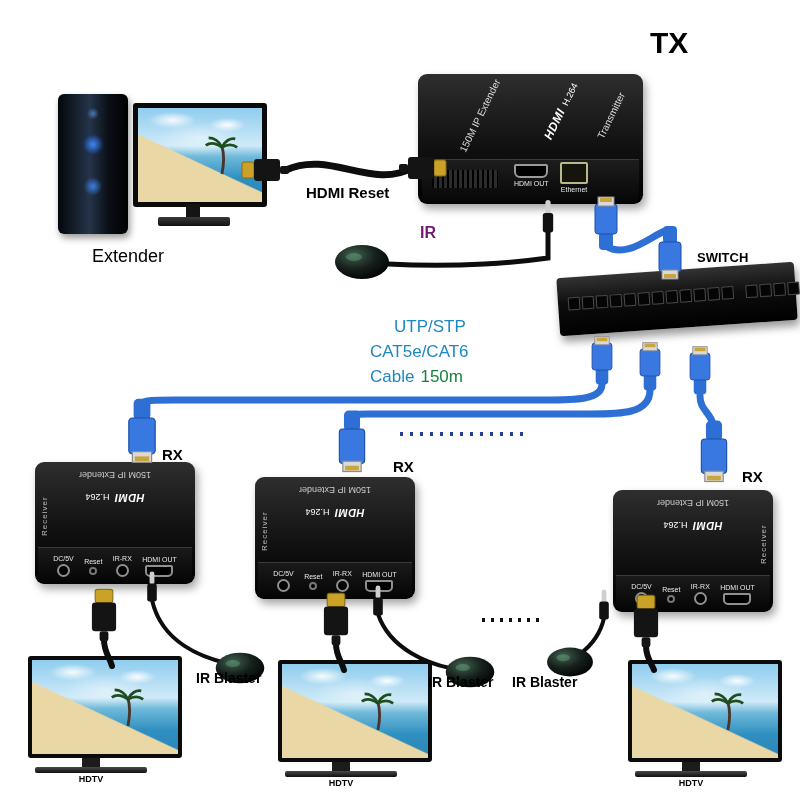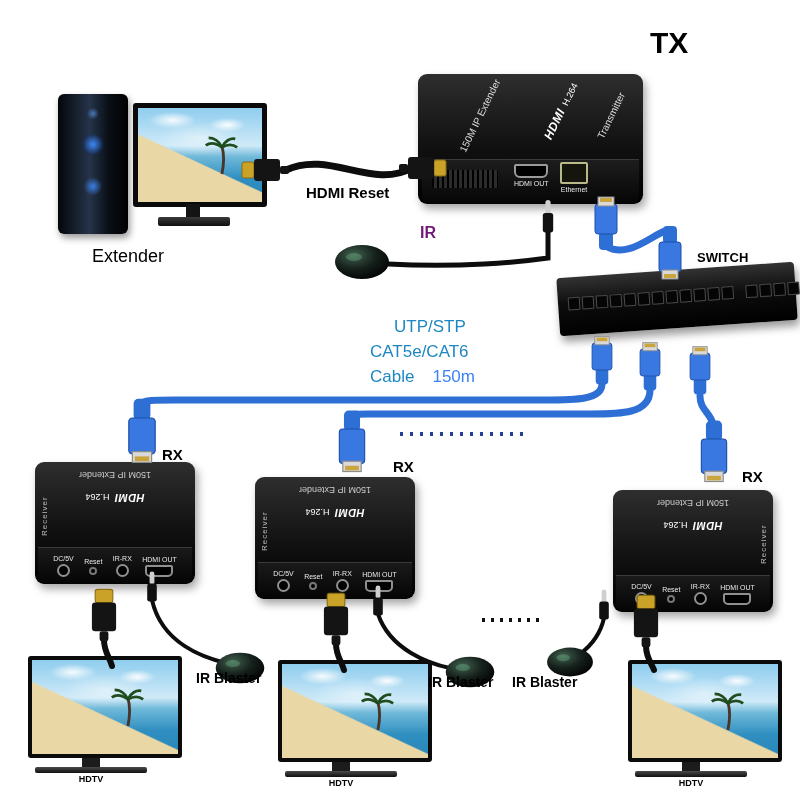--- a/index.html
+++ b/index.html
@@ -88,21 +88,21 @@
   .tv-screen{width:146px;height:94px;border:4px solid #0b0b0b;border-radius:3px;}
   .tv-neck{width:18px;height:9px;background:#1c1c1c;margin:0 auto;}
   .tv-base{width:112px;height:6px;background:linear-gradient(#4a4a4a,#101010);margin:0 auto;border-radius:2px;}
   .tv-label{text-align:center;font-size:9px;font-weight:700;margin-top:1px;}
 
   
   .hdmi-cable-label{left:306px;top:184px;font-size:15px;font-weight:700;}
   .ir-label{left:420px;top:224px;font-size:16px;font-weight:700;color:#701a75;}
   .note{left:370px;top:314px;font-size:17px;font-weight:400;color:#1e87c2;line-height:25px;}
   .note-l1{margin-left:24px;}
-  .note .red{color:#3b82f6;margin-left:18px;}
+  .note .red{color:#15803d;margin-left:6px;}
   .rx-cap{position:absolute;font-size:15px;font-weight:700;}
   .rx-cap1{left:162px;top:446px;} .rx-cap2{left:393px;top:458px;} .rx-cap3{left:742px;top:468px;}
   .irb-label{position:absolute;font-size:14px;font-weight:700;white-space:nowrap;}
   .irb-1{left:196px;top:670px;} .irb-2{left:428px;top:674px;} .irb-3{left:512px;top:674px;}
 
   .wires{position:absolute;left:0;top:0;pointer-events:none;}
 </style>
 </head>
 <body>
 

